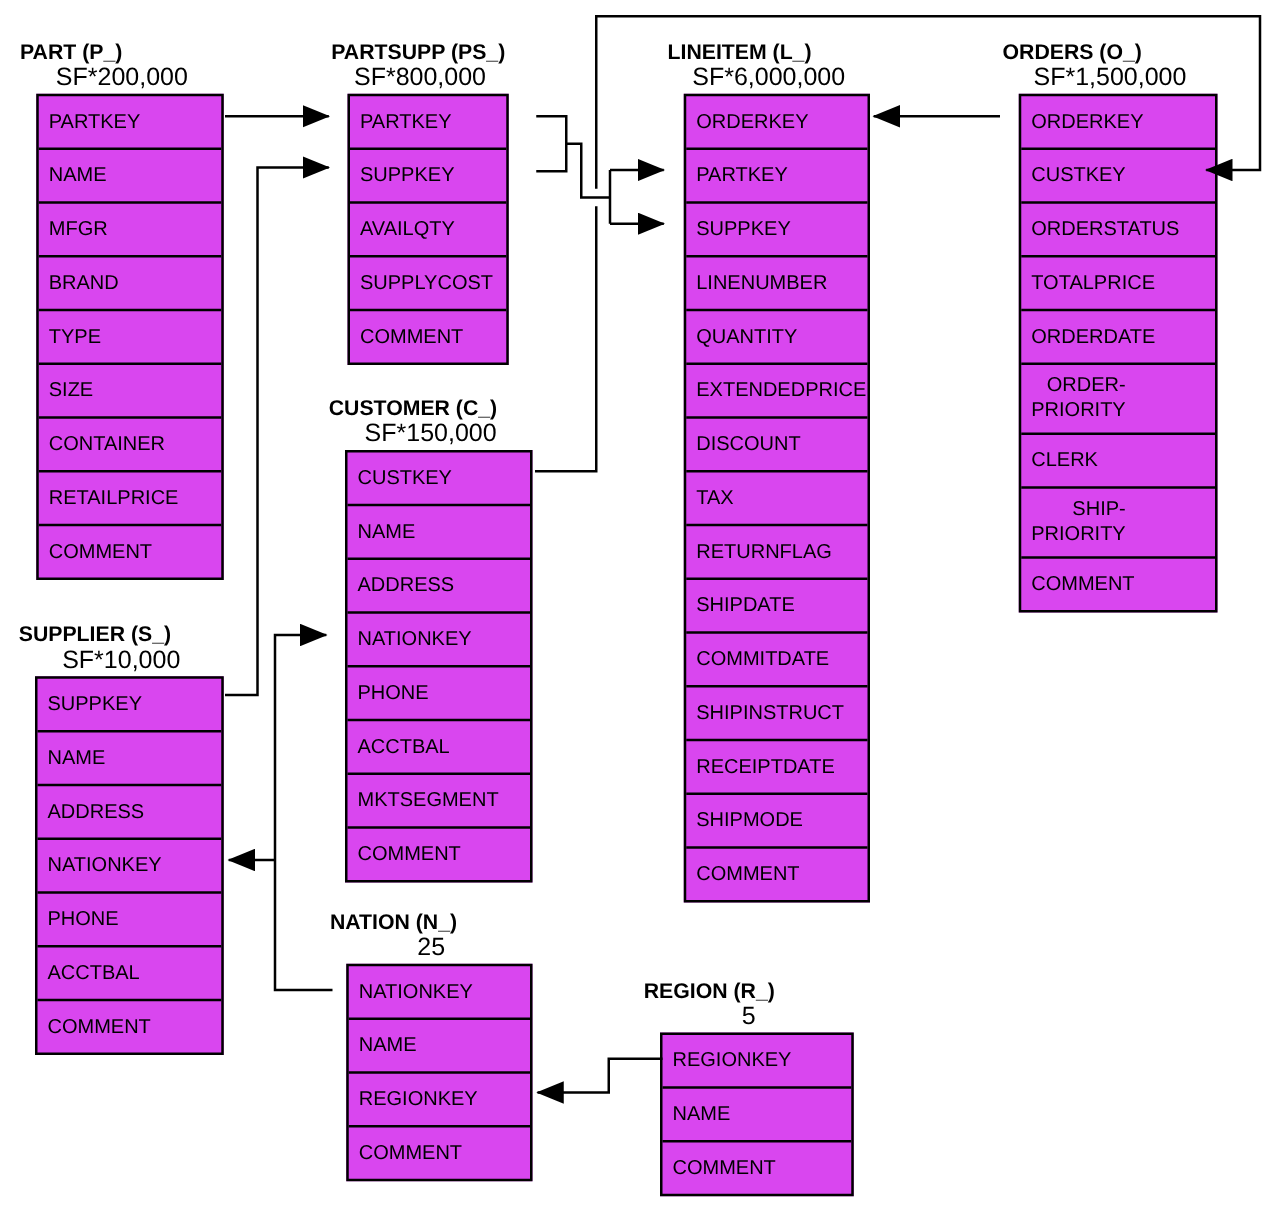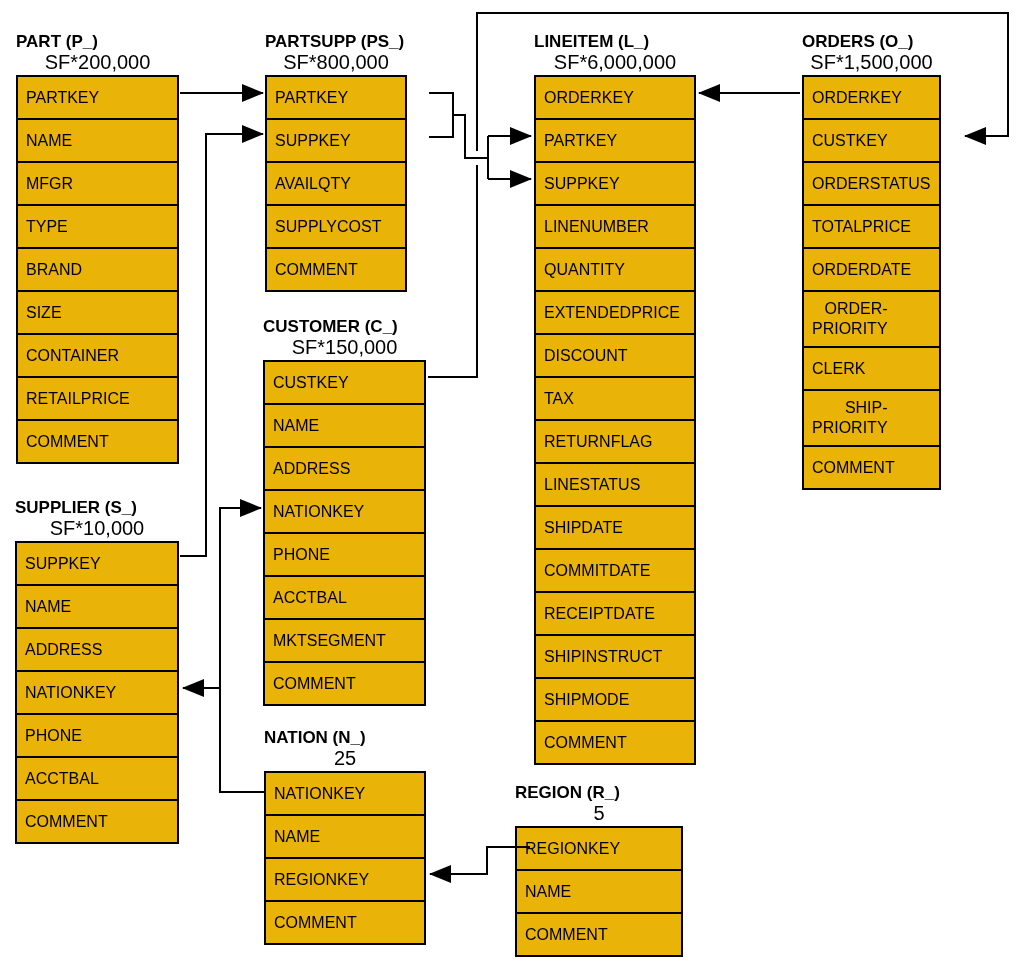--- a/index.html
+++ b/index.html
@@ -37,21 +37,22 @@
   }
   .tbl-sub {
     font-size: 20px;
     line-height: 21px;
     text-align: center;
     white-space: nowrap;
   }
   .tbl-box {
     margin-top: 2px;
     border: 2px solid #000000;
-    background: #eab308;
+    background: #d946ef;
+    margin-left: 13px;
   }
   .row {
     box-sizing: border-box;
     height: 43px;
     border-top: 2px solid #000000;
     display: flex;
     align-items: center;
     padding-left: 8px;
     font-size: 16px;
     line-height: 20px;
@@ -72,22 +73,22 @@
 
 <div id="canvas">
 
   <div class="tbl" style="left:16px; top:31px; width:163px;">
     <div class="tbl-title">PART (P_)</div>
     <div class="tbl-sub">SF*200,000</div>
     <div class="tbl-box">
         <div class="row">PARTKEY</div>
         <div class="row">NAME</div>
         <div class="row">MFGR</div>
+        <div class="row">BRAND</div>
         <div class="row">TYPE</div>
-        <div class="row">BRAND</div>
         <div class="row">SIZE</div>
         <div class="row">CONTAINER</div>
         <div class="row">RETAILPRICE</div>
         <div class="row">COMMENT</div>
       </div>
   </div>
 
   <div class="tbl" style="left:265px; top:31px; width:142px;">
     <div class="tbl-title">PARTSUPP (PS_)</div>
     <div class="tbl-sub">SF*800,000</div>
@@ -121,31 +122,30 @@
     <div class="tbl-box">
         <div class="row">ORDERKEY</div>
         <div class="row">PARTKEY</div>
         <div class="row">SUPPKEY</div>
         <div class="row">LINENUMBER</div>
         <div class="row">QUANTITY</div>
         <div class="row">EXTENDEDPRICE</div>
         <div class="row">DISCOUNT</div>
         <div class="row">TAX</div>
         <div class="row">RETURNFLAG</div>
-        <div class="row">LINESTATUS</div>
         <div class="row">SHIPDATE</div>
         <div class="row">COMMITDATE</div>
+        <div class="row">SHIPINSTRUCT</div>
         <div class="row">RECEIPTDATE</div>
-        <div class="row">SHIPINSTRUCT</div>
         <div class="row">SHIPMODE</div>
         <div class="row">COMMENT</div>
       </div>
   </div>
 
-  <div class="tbl" style="left:802px; top:31px; width:139px;">
+  <div class="tbl" style="left:802px; top:31px; width:172px;">
     <div class="tbl-title">ORDERS (O_)</div>
     <div class="tbl-sub">SF*1,500,000</div>
     <div class="tbl-box">
         <div class="row">ORDERKEY</div>
         <div class="row">CUSTKEY</div>
         <div class="row">ORDERSTATUS</div>
         <div class="row">TOTALPRICE</div>
         <div class="row">ORDERDATE</div>
         <div class="row tall">ORDER-
 PRIORITY</div>

